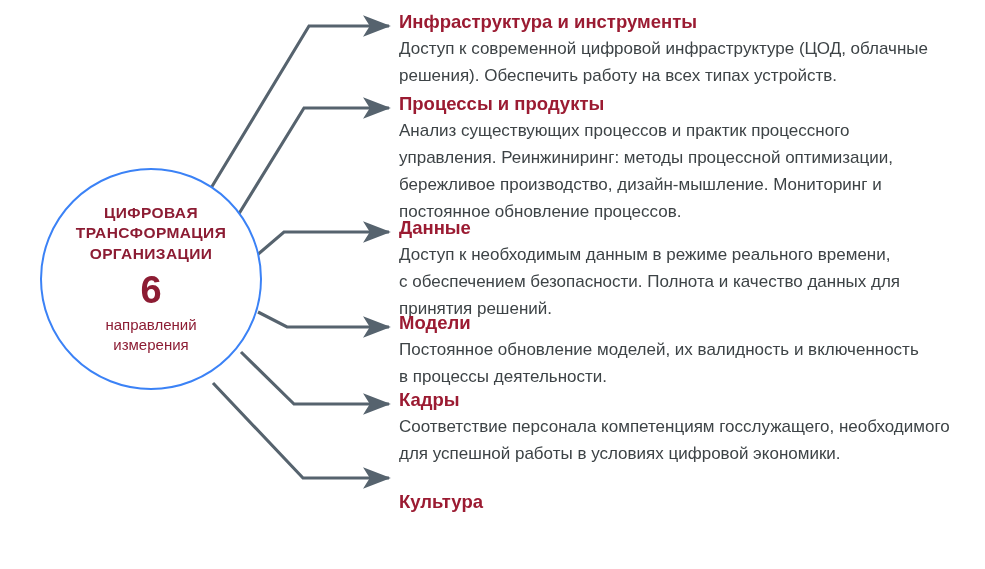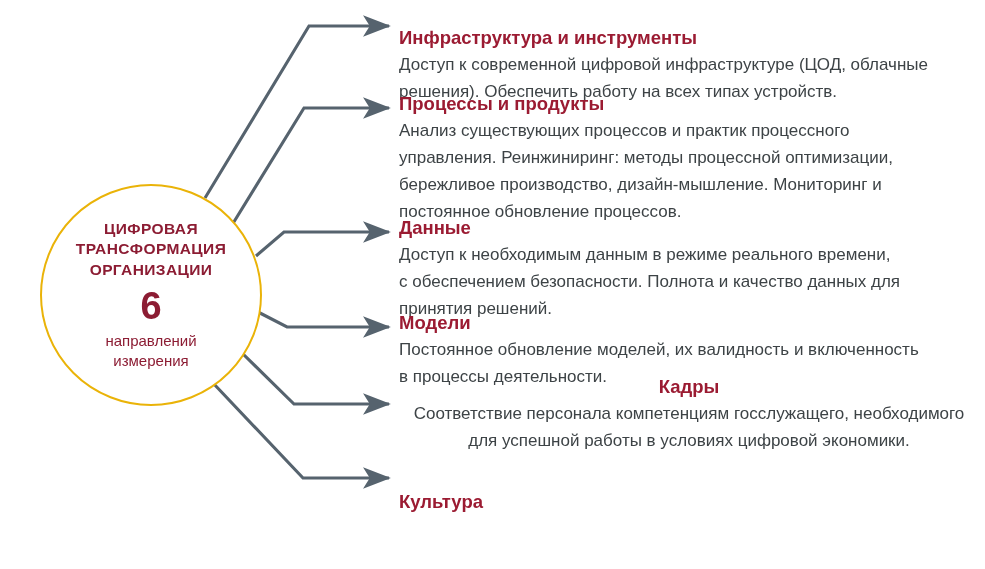--- a/index.html
+++ b/index.html
@@ -26,24 +26,24 @@
     top: 0;
     width: 985px;
     height: 569px;
     pointer-events: none;
   }
 
   
   #hub {
     position: absolute;
     left: 40px;
-    top: 184px;
+    top: 168px;
     width: 222px;
     height: 222px;
-    border: 2px solid #eab308;
+    border: 2px solid #3b82f6;
     border-radius: 50%;
     background: #ffffff;
     box-sizing: border-box;
     display: flex;
     flex-direction: column;
     justify-content: center;
     text-align: center;
   }
   #hub .hub-title {
     color: #8c1c33;
@@ -113,21 +113,21 @@
 
   <div id="hub">
     <div class="hub-title">ЦИФРОВАЯ
 ТРАНСФОРМАЦИЯ
 ОРГАНИЗАЦИИ</div>
     <div class="hub-number">6</div>
     <div class="hub-sub">направлений
 измерения</div>
   </div>
 
-  <div class="item" style="top:11px;margin-top:16px;">
+  <div class="item" style="top:11px;">
     <p class="item-title">Инфраструктура и инструменты</p>
     <p class="item-body">Доступ к современной цифровой инфраструктуре (ЦОД, облачные
 решения). Обеспечить работу на всех типах устройств.</p>
   </div>
 
   <div class="item" style="top:93px;">
     <p class="item-title">Процессы и продукты</p>
     <p class="item-body">Анализ существующих процессов и практик процессного
 управления. Реинжиниринг: методы процессной оптимизации,
 бережливое производство, дизайн-мышление. Мониторинг и
@@ -140,21 +140,21 @@
 с обеспечением безопасности. Полнота и качество данных для
 принятия решений.</p>
   </div>
 
   <div class="item" style="top:312px;">
     <p class="item-title">Модели</p>
     <p class="item-body">Постоянное обновление моделей, их валидность и включенность
 в процессы деятельности.</p>
   </div>
 
-  <div class="item" style="top:376px;text-align:center;">
+  <div class="item" style="top:389px;">
     <p class="item-title">Кадры</p>
     <p class="item-body">Соответствие персонала компетенциям госслужащего, необходимого
 для успешной работы в условиях цифровой экономики.</p>
   </div>
 
   <div class="item" style="top:463px;margin-top:28px;">
     <p class="item-title">Культура</p>
   </div>
 
 </div>

